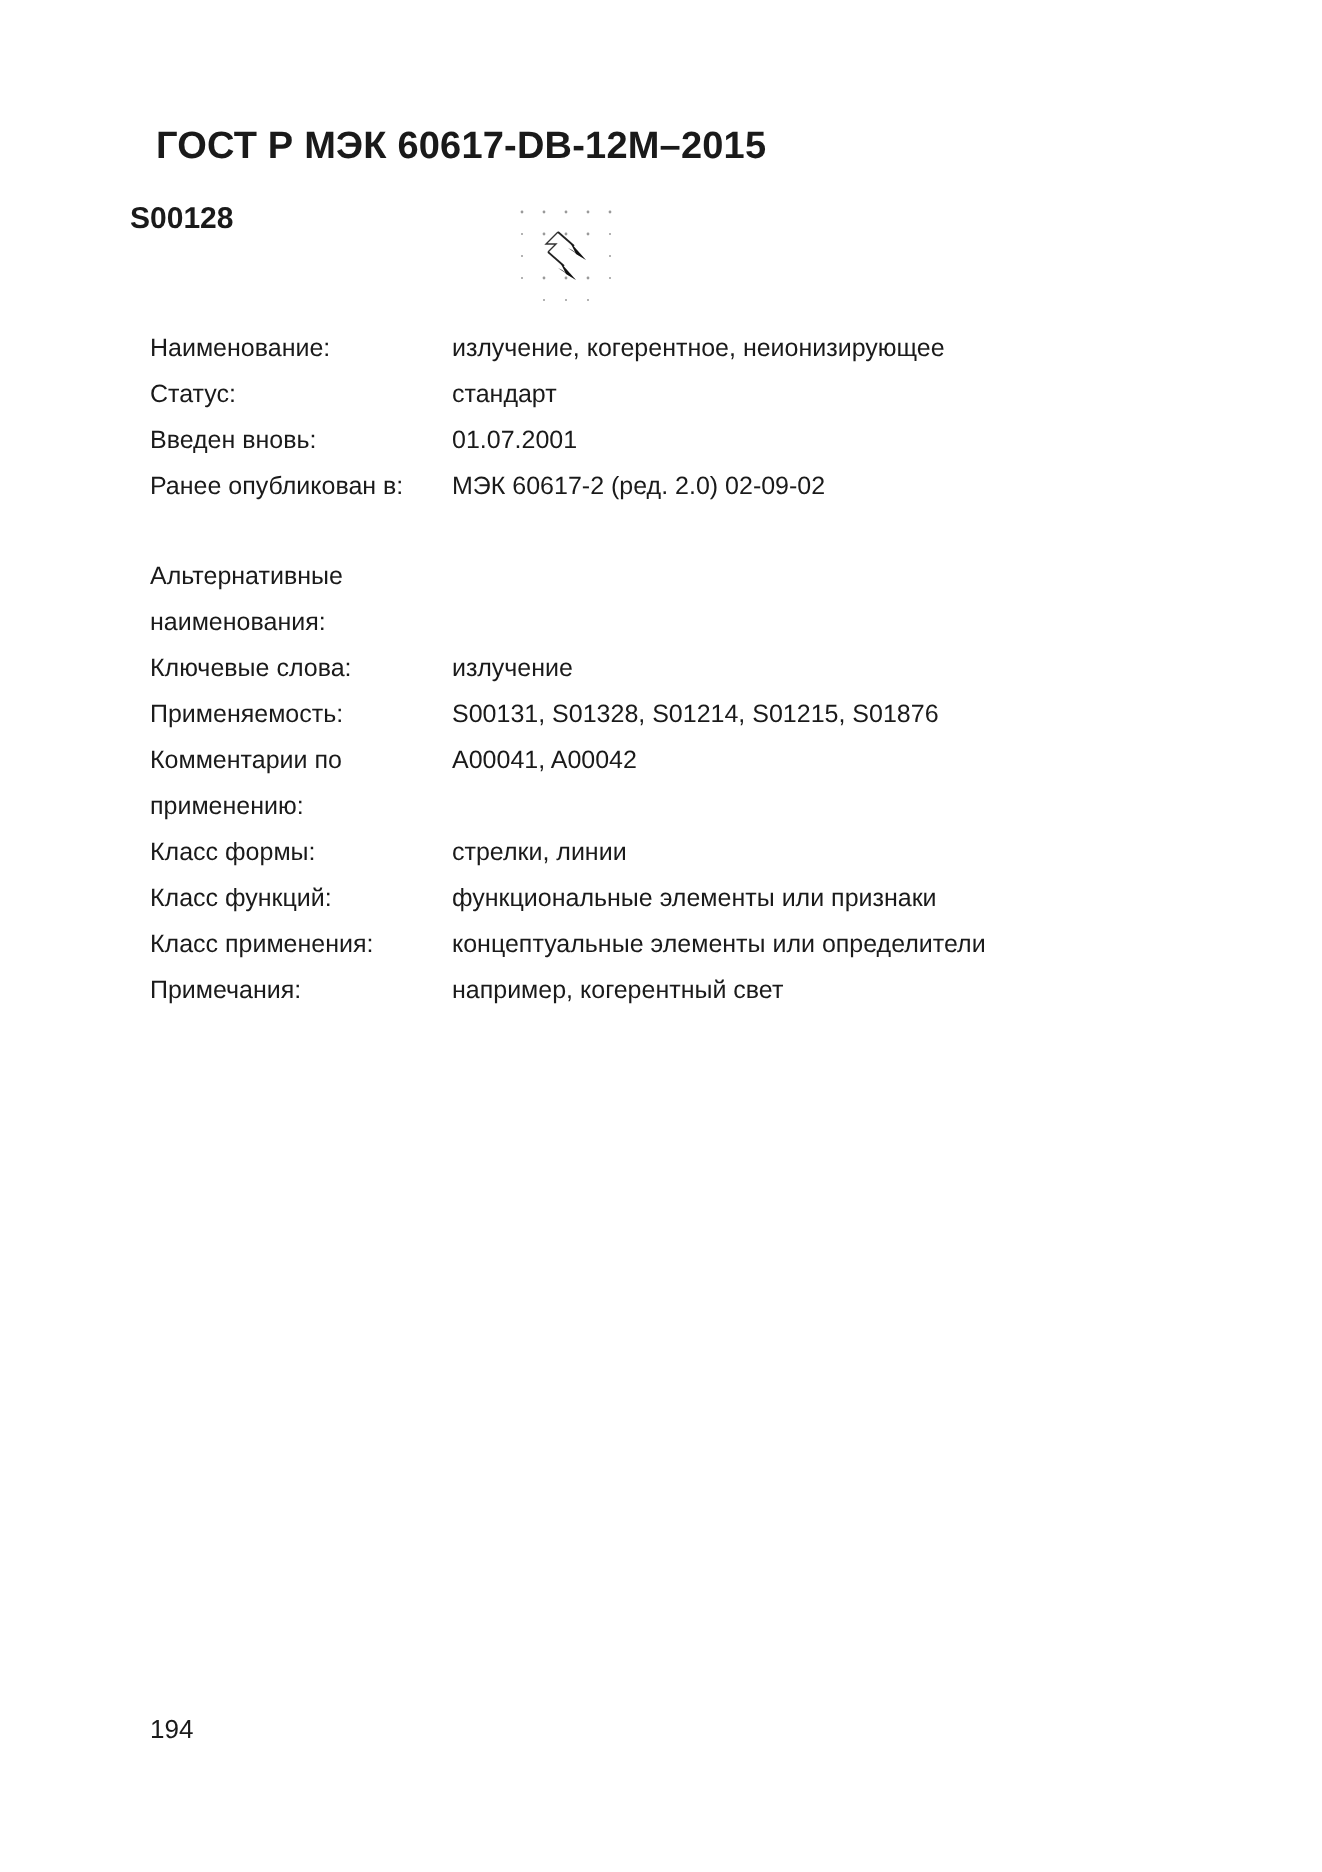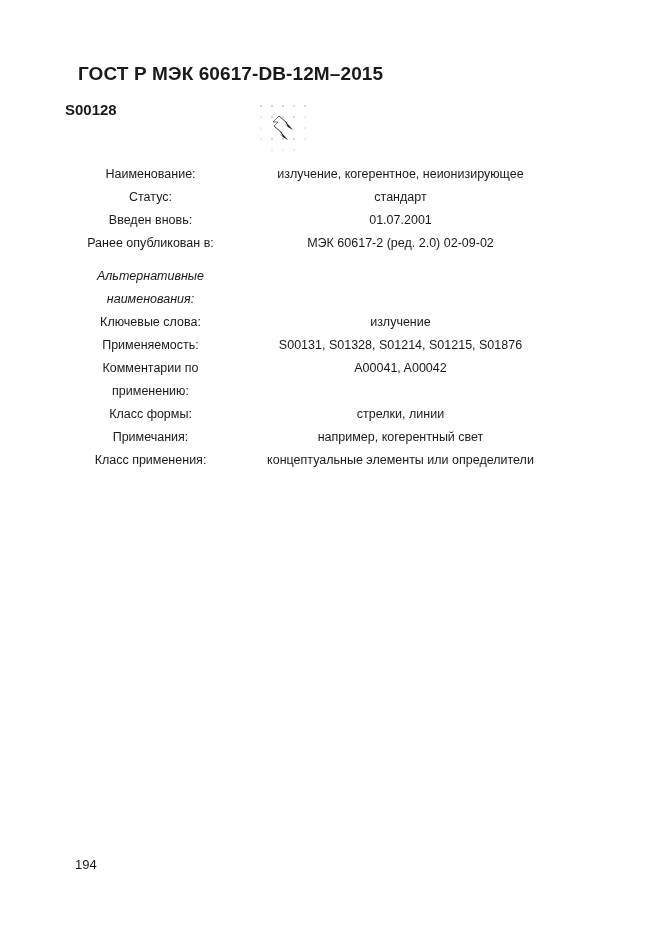--- a/index.html
+++ b/index.html
@@ -40,25 +40,23 @@
     .fields {
       position: absolute;
       left: 75px;
       top: 163px;
       width: 500px;
     }
     .row {
       display: flex;
       font-size: 12.5px;
       line-height: 23px;
-      text-align: center;
     }
     .row.gap-before {
-      margin-top: 10px;
-      font-style: italic;
+      margin-top: 22px;
     }
     .row .label {
       width: 151px;
       flex: 0 0 151px;
       white-space: pre-line;
     }
     .row .value {
       flex: 1 1 auto;
     }
     .page-number {
@@ -144,22 +142,26 @@
   <div class="row">
     <div class="label">Комментарии по
 применению:</div>
     <div class="value">A00041, A00042</div>
   </div>
   <div class="row">
     <div class="label">Класс формы:</div>
     <div class="value">стрелки, линии</div>
   </div>
   <div class="row">
-    <div class="label">Примечания:</div>
-    <div class="value">например, когерентный свет</div>
+    <div class="label">Класс функций:</div>
+    <div class="value">функциональные элементы или признаки</div>
   </div>
   <div class="row">
     <div class="label">Класс применения:</div>
     <div class="value">концептуальные элементы или определители</div>
+  </div>
+  <div class="row">
+    <div class="label">Примечания:</div>
+    <div class="value">например, когерентный свет</div>
   </div>
 </div>
 
 <div class="page-number">194</div>
 
 </body></html>

